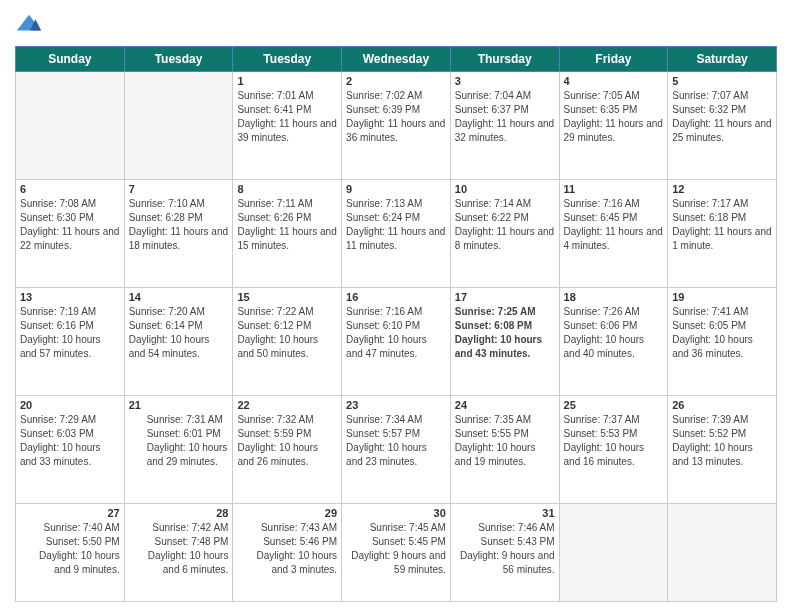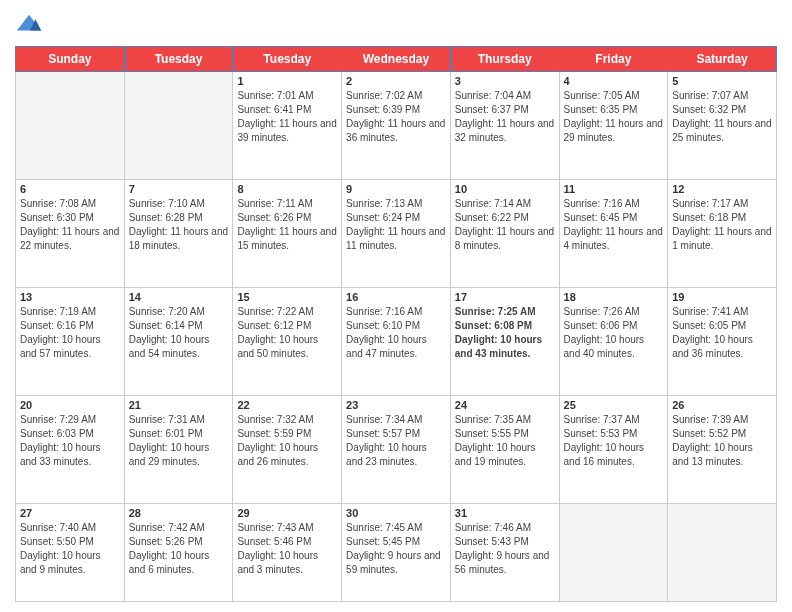--- a/index.html
+++ b/index.html
@@ -56,21 +56,21 @@
       color: #555;
     }
     .calendar {
       flex: 1;
       border: 1px solid #ccc;
       border-collapse: collapse;
       width: 100%;
       table-layout: fixed;
     }
     .calendar th {
-      background: #ef4444;
+      background: #0f766e;
       color: #fff;
       text-align: center;
       padding: 5px 3px;
       font-size: 12px;
       border: 1px solid #5580c0;
     }
     .calendar td {
       border: 1px solid #ccc;
       vertical-align: top;
       padding: 3px 4px;
@@ -89,20 +89,21 @@
       display: block;
       margin-bottom: 2px;
     }
     .day-info {
       font-size: 10px;
       color: #444;
       line-height: 1.4;
     }
     .calendar tr:last-child td {
       height: 80px;
+      text-align: right;
     }
   </style>
 </head>
 <body>
 
 <div class="page">
   <div class="header">
     <div class="logo">
       <svg class="logo-icon" viewBox="0 0 30 30">
         <polygon points="15,5 28,22 2,22" fill="#4a90d9"></polygon>
@@ -256,21 +257,21 @@
         </tr>
         <tr>
           <td>
             <span class="day-number">20</span>
             <div class="day-info" style="white-space: pre-line;">Sunrise: 7:29 AM
 Sunset: 6:03 PM
 Daylight: 10 hours and 33 minutes.</div>
           </td>
           <td>
             <span class="day-number">21</span>
-            <div class="day-info" style="white-space: pre-line;">Sunrise: 7:31 AM
+            <div class="day-info" style="white-space: pre-line; margin-left: 18px;">Sunrise: 7:31 AM
 Sunset: 6:01 PM
 Daylight: 10 hours and 29 minutes.</div>
           </td>
           <td>
             <span class="day-number">22</span>
             <div class="day-info" style="white-space: pre-line;">Sunrise: 7:32 AM
 Sunset: 5:59 PM
 Daylight: 10 hours and 26 minutes.</div>
           </td>
           <td>
@@ -301,21 +302,21 @@
         <tr>
           <td>
             <span class="day-number">27</span>
             <div class="day-info" style="white-space: pre-line;">Sunrise: 7:40 AM
 Sunset: 5:50 PM
 Daylight: 10 hours and 9 minutes.</div>
           </td>
           <td>
             <span class="day-number">28</span>
             <div class="day-info" style="white-space: pre-line;">Sunrise: 7:42 AM
-Sunset: 5:26 PM
+Sunset: 7:48 PM
 Daylight: 10 hours and 6 minutes.</div>
           </td>
           <td>
             <span class="day-number">29</span>
             <div class="day-info" style="white-space: pre-line;">Sunrise: 7:43 AM
 Sunset: 5:46 PM
 Daylight: 10 hours and 3 minutes.</div>
           </td>
           <td>
             <span class="day-number">30</span>

